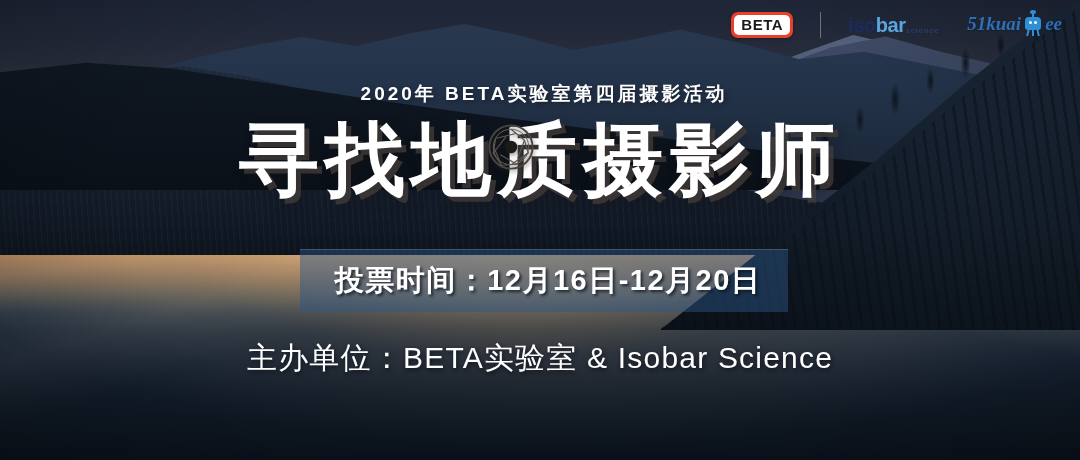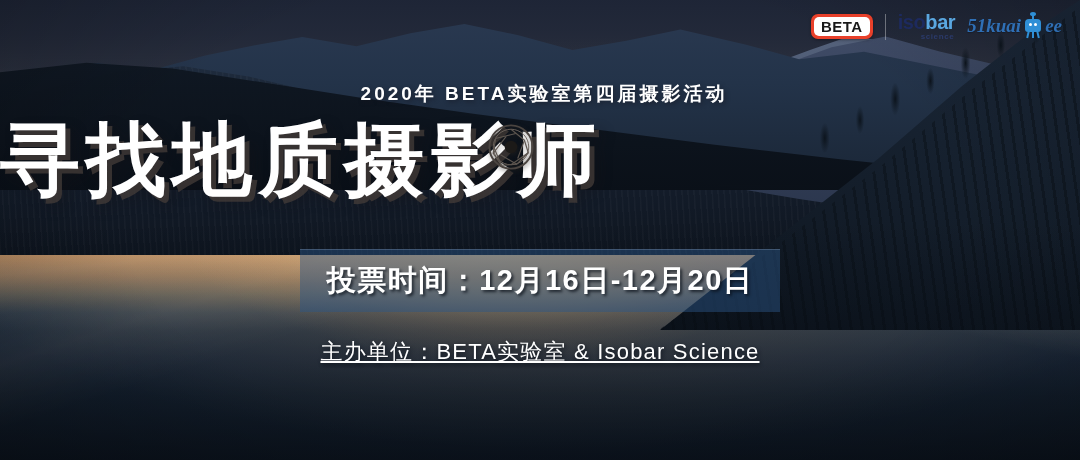--- a/index.html
+++ b/index.html
@@ -153,21 +153,21 @@
   
   .vignette {
     background:
       linear-gradient(to bottom, rgba(0,0,0,0) 48%, rgba(4,9,16,0.30) 72%, rgba(3,7,12,0.55) 100%),
       radial-gradient(ellipse 760px 420px at 50% 45%, rgba(0,0,0,0) 55%, rgba(0,0,0,0.28) 100%);
   }
 
   
   .logo-bar {
     position: absolute; top: 12px; right: 18px;
-    display: flex; align-items: center; gap: 12px; z-index: 30;
+    display: flex; align-items: center; gap: 27px; z-index: 30;
   }
   .logo-beta {
     background: #e8402a;
     border-radius: 7px;
     padding: 3px;
     display: flex; align-items: center; justify-content: center;
     box-shadow: 0 1px 3px rgba(0,0,0,.35);
   }
   .logo-beta .inner {
     background: #ffffff;
@@ -177,21 +177,21 @@
   }
   .logo-beta .txt {
     color: #1a1a1a;
     font-weight: 700;
     font-size: 15px;
     letter-spacing: .5px;
     line-height: 1.05;
     font-family: "Liberation Sans", sans-serif;
   }
   .logo-sep { width: 1px; height: 26px; background: rgba(255,255,255,.35); }
-  .logo-isobar { display: flex; flex-direction: column; align-items: flex-end; line-height: 1; }
+  .logo-isobar { display: flex; flex-direction: row; align-items: flex-end; line-height: 1; }
   .logo-isobar .word { font-size: 20px; font-weight: 700; letter-spacing: -.4px; }
   .logo-isobar .p1 { color: #1d2a5e; }
   .logo-isobar .p2 { color: #5aa7e0; }
   .logo-isobar .sub {
     color: #2b3a6b; font-size: 8px; font-weight: 700;
     letter-spacing: .6px; margin-top: 1px; margin-right: 1px; text-align: center;
   }
   .logo-kuai { display: flex; align-items: flex-start; gap: 1px; }
   .logo-kuai .k-txt {
     color: #2f6fb5; font-size: 19px; font-style: italic; font-weight: 700;
@@ -222,20 +222,21 @@
     color: #ffffff;
     font-size: 19px;
     font-weight: 700;
     letter-spacing: 3px;
     text-shadow: 2px 2px 4px rgba(20,20,30,.55);
     margin-top: 9px;
   }
 
   .headline-wrap {
     position: absolute; top: 120px; left: 0; width: 1080px;
+    text-align: center;
   }
   .headline {
     display: inline-block;
     position: relative;
     color: #ffffff;
     font-size: 80px;
     font-weight: 700;
     letter-spacing: 6px;
     line-height: 1;
     text-shadow: 5px 5px 0px rgba(70,62,58,.72), 8px 8px 14px rgba(20,18,22,.45);
@@ -248,42 +249,41 @@
     z-index: 3;
     filter: drop-shadow(1px 2px 2px rgba(40,35,30,.5));
   }
 
   .vote-band {
     position: absolute;
     left: 300px; top: 249px;
     width: 480px; height: 62px;
     background: rgba(44,86,134,0.48);
     border-top: 1px solid rgba(190,210,235,0.22);
-    display: flex; align-items: center; justify-content: center;
+    display: flex; align-items: center; justify-content: center; padding-left: 8px;
   }
   .vote-text {
     color: #ffffff;
     font-size: 29px;
     font-weight: 700;
     letter-spacing: 1.5px;
     text-shadow: 2px 2px 3px rgba(10,16,26,.75);
   }
 
   .credits {
     position: absolute;
     left: 0; top: 336px; width: 1080px;
     text-align: center;
     color: #ffffff;
   }
   .credit-line {
-    font-size: 22px;
+    font-size: 30px;
     letter-spacing: 1.2px;
     line-height: 1.45;
     text-shadow: 1px 2px 4px rgba(8,14,24,.8);
-    text-decoration: underline;
   }
   .credit-line.indent { padding-left: 96px; }
   .credit-line.support { margin-top: 22px; }
 </style>
 </head>
 <body>
 
 <div id="poster">
 
   <div class="bg-layer sky"></div>

